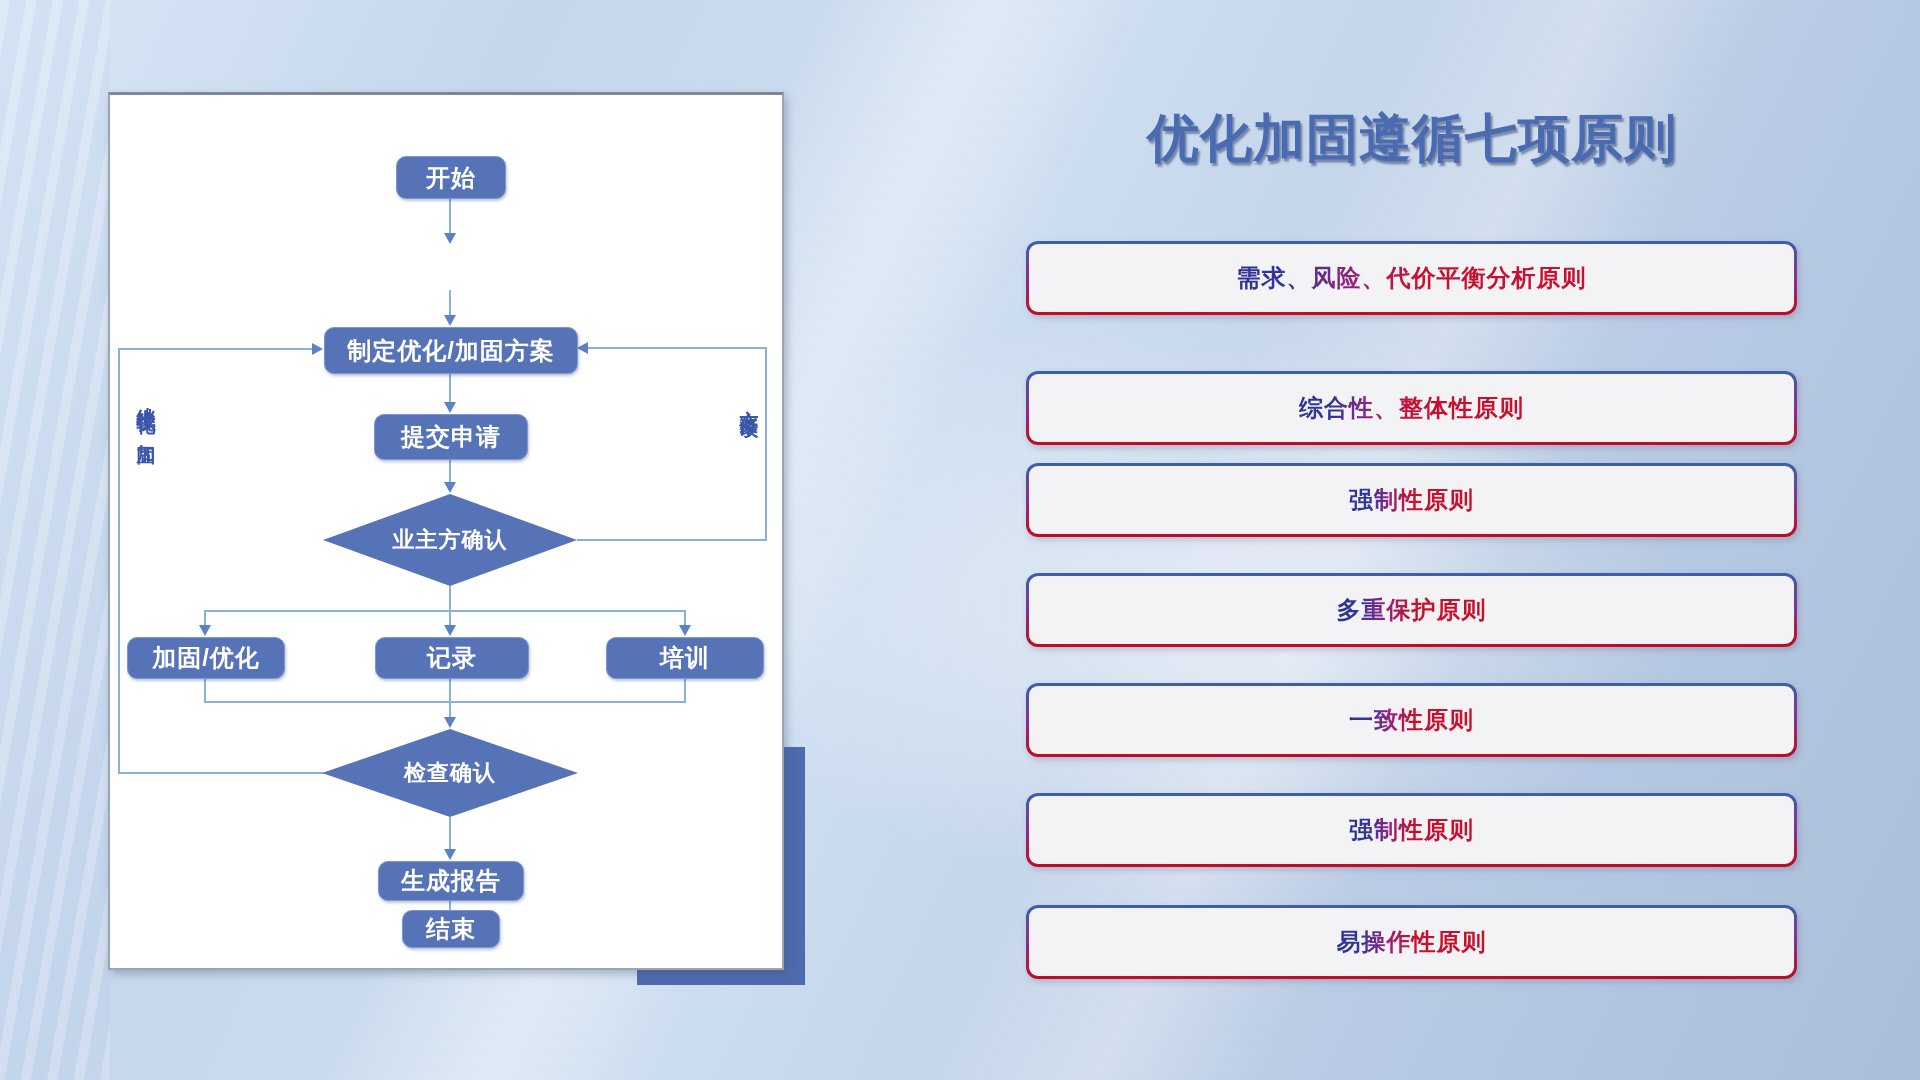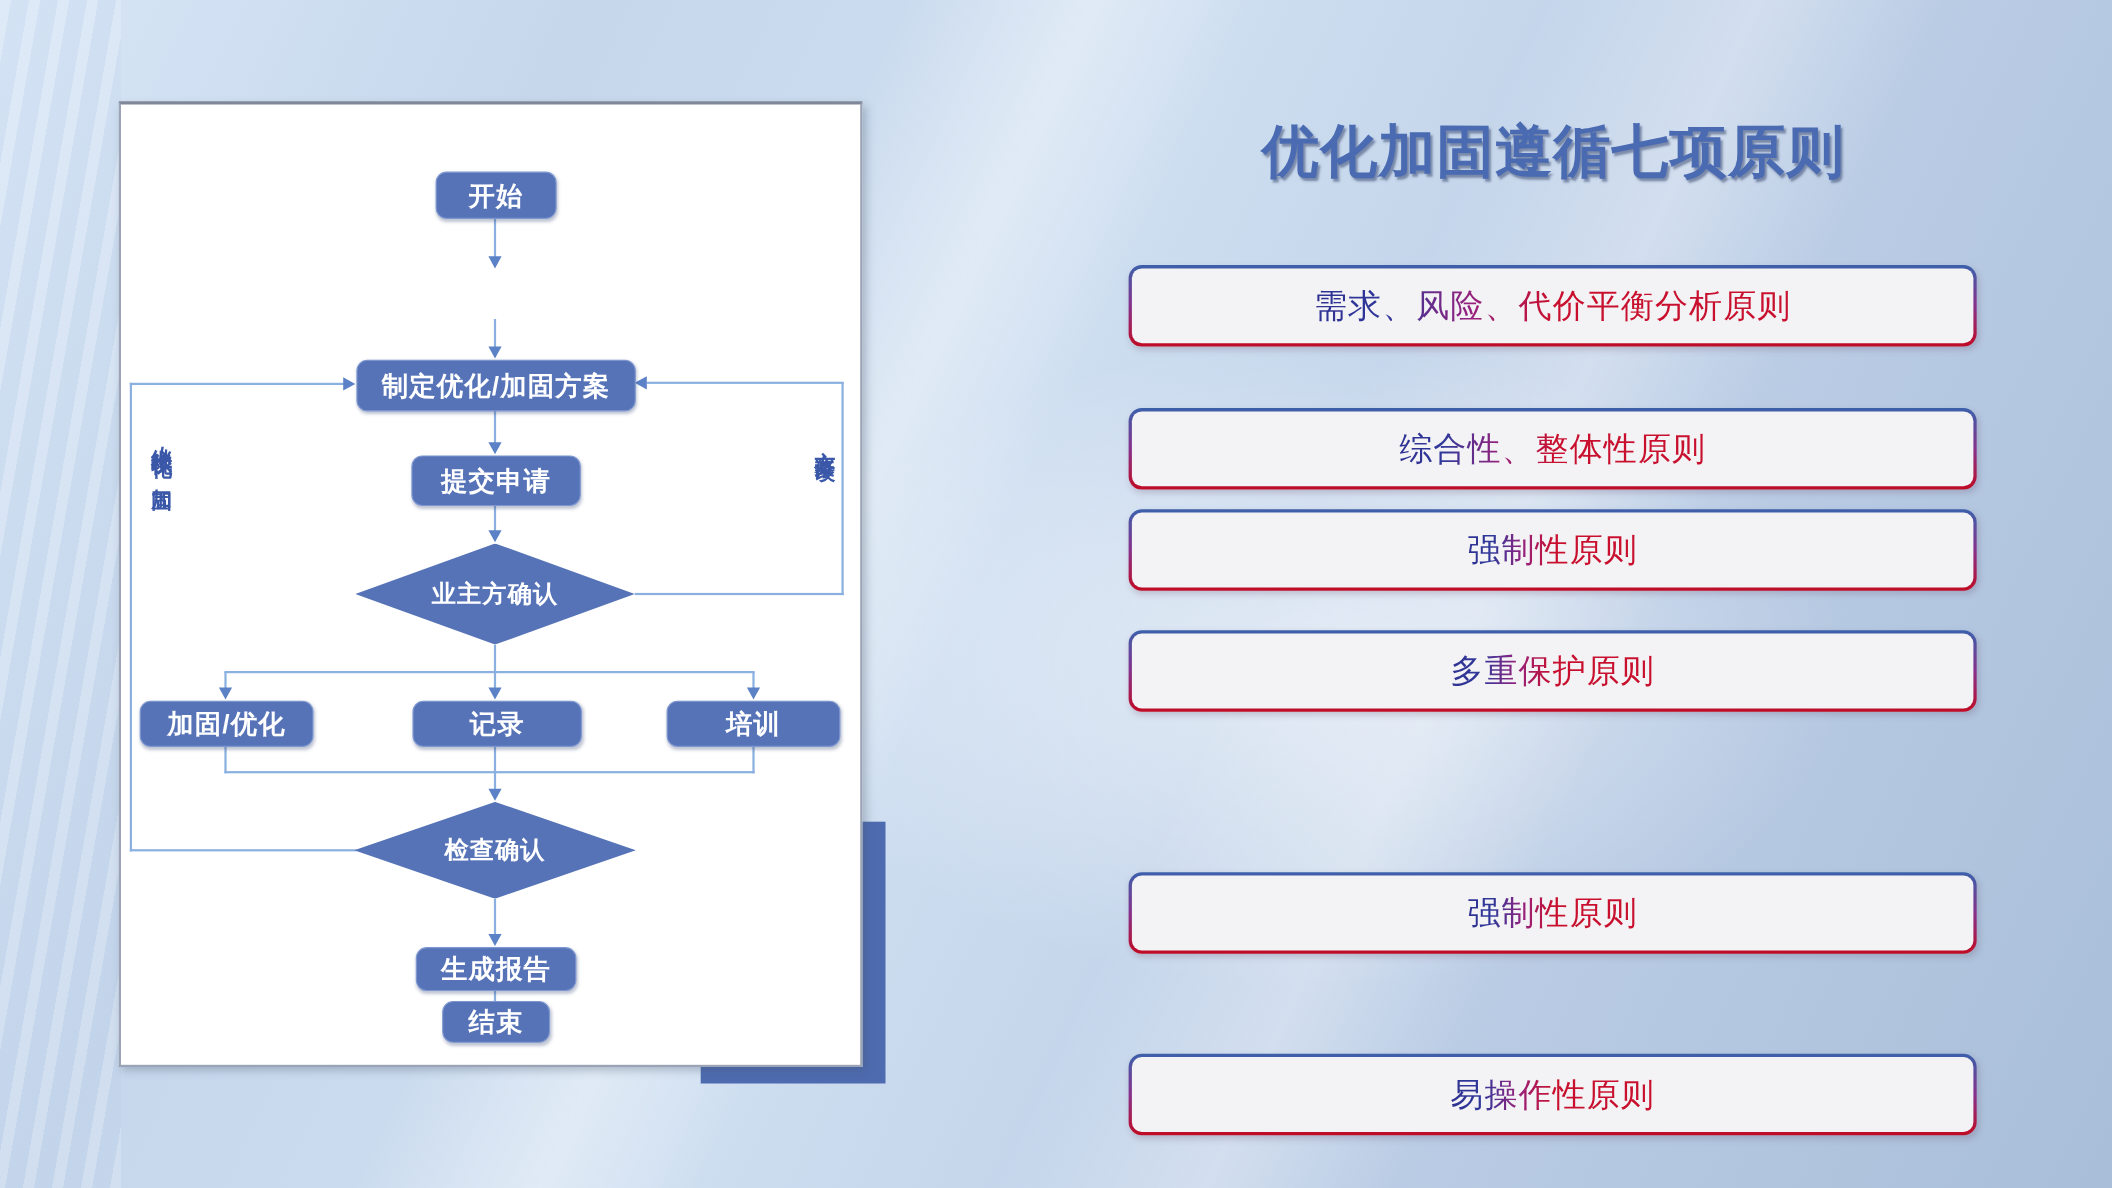--- a/index.html
+++ b/index.html
@@ -38,21 +38,21 @@
   .vlabel{position:absolute;z-index:4;writing-mode:vertical-rl;text-orientation:upright;
     color:#3a57a8;font-weight:bold;font-size:19px;letter-spacing:3px;white-space:nowrap;}
 
   
   .title{position:absolute;left:1040px;top:108px;width:744px;height:60px;line-height:60px;text-align:center;
     font-size:52px;font-weight:900;letter-spacing:1px;color:#4a6bb2;text-shadow:2px 3px 2px rgba(40,55,100,.5);white-space:nowrap;}
   .pbox{position:absolute;left:1026px;width:771px;height:74px;border-radius:12px;padding:0;
     background:linear-gradient(180deg,#3c60ab 0%,#86318c 50%,#c00b24 100%);
     box-shadow:2px 3px 6px rgba(110,85,115,.28);}
   .pbox-inner{position:absolute;inset:3px;border-radius:9px;background:#f3f3f5;display:flex;align-items:center;justify-content:center;}
-  .ptext{font-size:30px;letter-spacing:1px;font-weight:400;white-space:nowrap;
+  .ptext{font-size:24px;letter-spacing:1px;font-weight:700;white-space:nowrap;
     background:linear-gradient(90deg,#2e3192 0%,#30389a 15%,#97217c 33%,#c8102e 50%,#c8102e 100%);
     -webkit-background-clip:text;background-clip:text;-webkit-text-fill-color:transparent;color:transparent;text-align:center;}
 </style>
 </head>
 <body>
 
 <div class="stage">
   <div class="streaks"></div>
   <div class="left-bands"></div>
 
@@ -126,23 +126,28 @@
   <div class="pbox" style="top:463px">
     <div class="pbox-inner">
       <span class="ptext">强制性原则</span>
     </div>
   </div>
   <div class="pbox" style="top:573px">
     <div class="pbox-inner">
       <span class="ptext">多重保护原则</span>
     </div>
   </div>
+  <div class="pbox" style="top:683px">
+    <div class="pbox-inner">
+      <span class="ptext">一致性原则</span>
+    </div>
+  </div>
   <div class="pbox" style="top:793px">
     <div class="pbox-inner">
       <span class="ptext">强制性原则</span>
     </div>
   </div>
-  <div class="pbox" style="top:958px">
+  <div class="pbox" style="top:905px">
     <div class="pbox-inner">
       <span class="ptext">易操作性原则</span>
     </div>
   </div>
 </div>
 
 </body></html>

